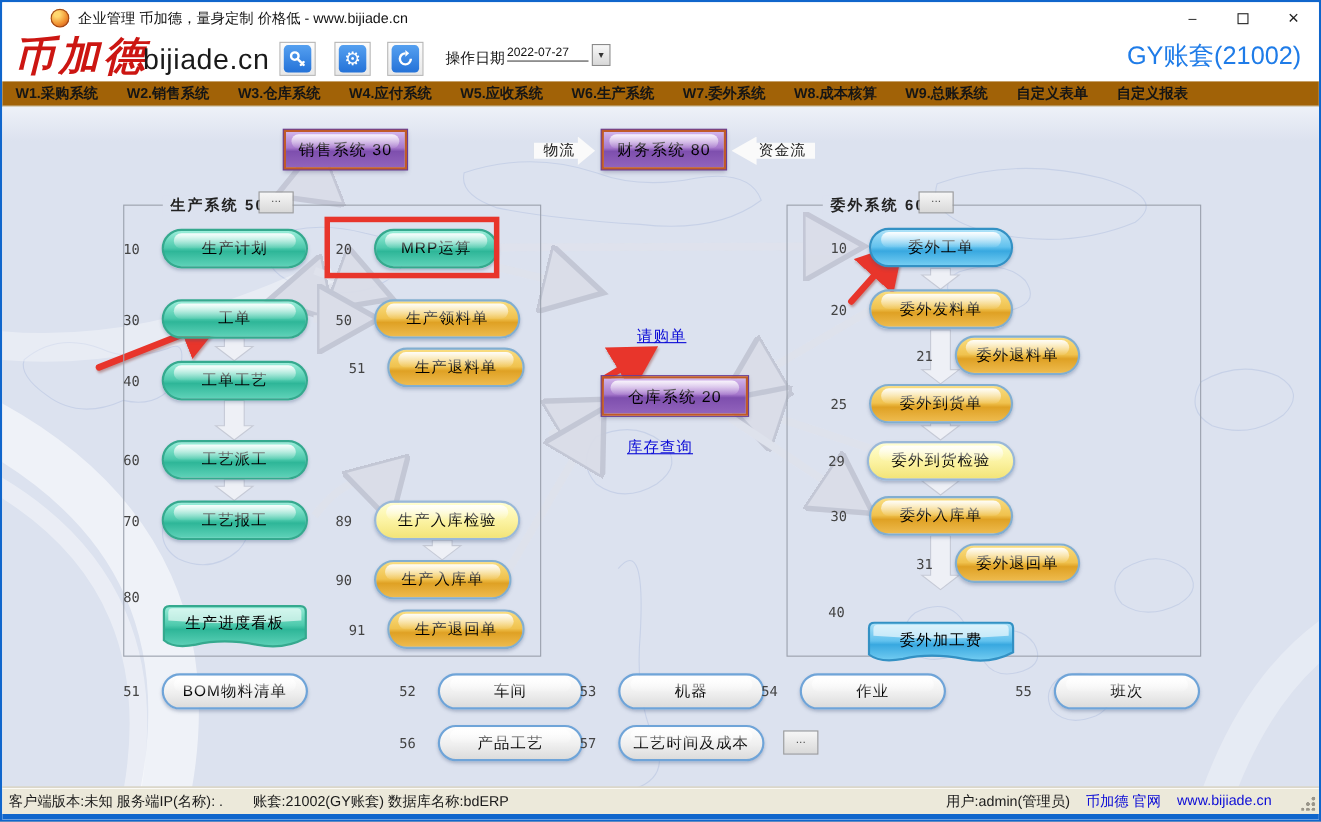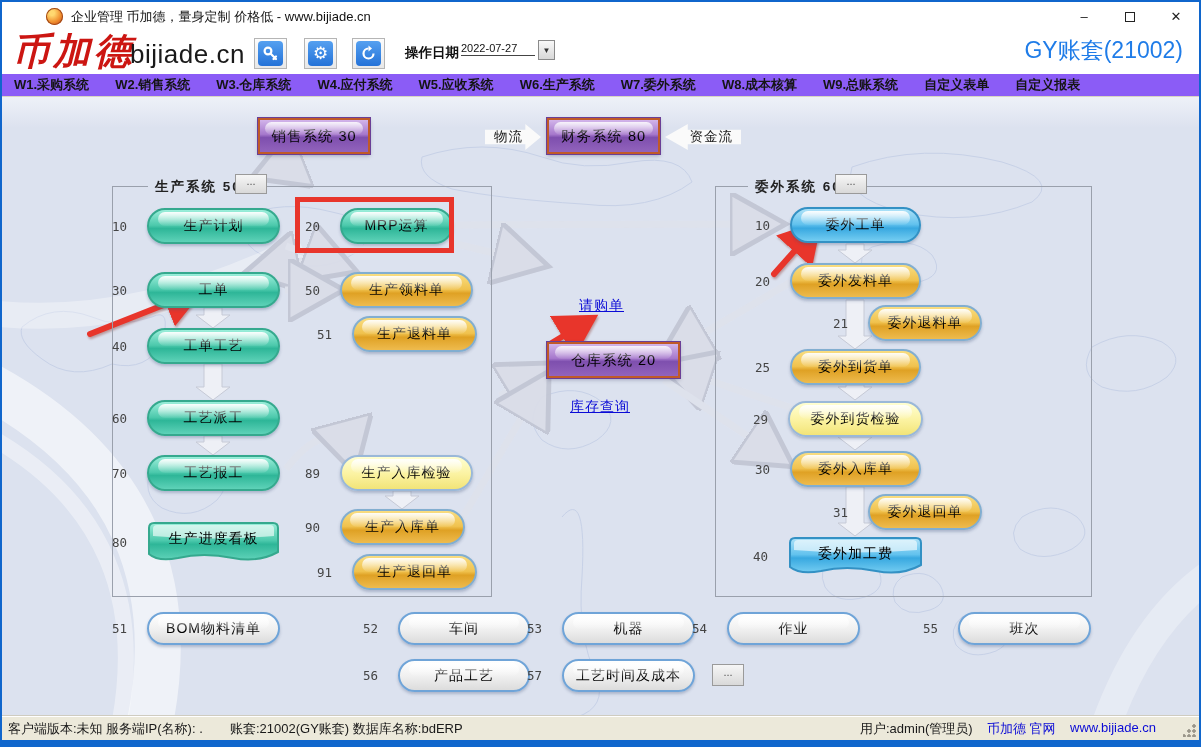--- a/index.html
+++ b/index.html
@@ -18,28 +18,28 @@
   .maxglyph{width:10px;height:10px;border:1px solid #222;}
   
   .header{position:absolute;left:0;top:29px;right:0;height:43px;background:#fff;}
   .logo-cn{position:absolute;left:10px;top:-4px;font-family:"DejaVu Serif","Liberation Serif",serif;
     font-style:italic;font-weight:bold;font-size:37px;color:#cc1612;letter-spacing:4px;}
   .logo-en{position:absolute;left:128px;top:8px;font-size:26px;color:#1a1a1a;letter-spacing:.5px;}
   .toolbtn{position:absolute;top:7px;width:33px;height:31px;border:1px solid #b5b5b5;
     background:linear-gradient(#fcfcfc,#e8e8e8);display:flex;align-items:center;justify-content:center;}
   .bluesq{width:25px;height:25px;border-radius:4px;background:linear-gradient(#55a0f0,#2472d8);
     display:flex;align-items:center;justify-content:center;color:#fff;}
-  .datelabel{position:absolute;left:403px;top:13px;font-size:13.5px;font-weight:bold;color:#111;}
+  .datelabel{position:absolute;left:403px;top:13px;font-size:13.5px;font-weight:normal;color:#111;}
   .dateval{position:absolute;left:459px;top:11px;width:74px;font-size:11px;color:#111;
     border-bottom:1px solid #444;padding-bottom:1px;}
   .datebtn{position:absolute;left:536px;top:9px;width:17px;height:20px;border:1px solid #8a8a8a;
     background:linear-gradient(#f8f8f8,#d8d8d8);font-size:8px;color:#333;display:flex;align-items:center;justify-content:center;}
   .account{position:absolute;right:16px;top:4px;font-size:23px;color:#1f7ce8;}
   
-  .menubar{position:absolute;left:0;top:72px;right:0;height:23px;background:#8b5cf6;
+  .menubar{position:absolute;left:0;top:72px;right:0;height:23px;background:#a16207;
     display:flex;align-items:center;gap:26px;padding-left:12px;border-bottom:1px solid #d8d4c4;}
   .menuitem{font-size:13px;font-weight:bold;color:#151515;white-space:nowrap;cursor:default;}
   
   .canvas{position:absolute;left:0;top:95px;width:1197px;height:622px;
     background:linear-gradient(#eef1f8 0%,#dce2ef 5%,#dce2ef 100%);overflow:hidden;}
   .decor{position:absolute;left:0;top:0;pointer-events:none;}
   
   .groupbox{position:absolute;border:1px solid #9aa0ac;}
   .grouplabel{position:absolute;background:#dce2ef;padding:0 7px;font-size:13.5px;font-weight:bold;color:#222;letter-spacing:2px;}
   .ellipsisbtn{position:absolute;background:linear-gradient(#f6f6f6,#d9d9d9);border:1px solid #9a9a9a;
@@ -55,21 +55,21 @@
   .blue{background:linear-gradient(180deg,#aee2f8 0%,#62c2ee 48%,#38a8e0 60%,#74cdf2 100%);border:2px solid #3391c4;}
   .graypill{background:linear-gradient(180deg,#ffffff 0%,#efefef 55%,#dcdcdc 100%);border:2px solid #6fa4d8;}
   .sysbox{position:absolute;display:flex;align-items:center;justify-content:center;font-size:14.5px;color:#000;
     letter-spacing:1px;background:linear-gradient(180deg,#d2b4ea 0%,#a678cc 45%,#7e4fae 55%,#9263bc 100%);
     border:2px solid #c05a28;box-shadow:0 0 0 1px #6a3f96,0 2px 4px rgba(60,60,100,.35);cursor:pointer;}
   .sysbox::before{content:'';position:absolute;left:5%;right:5%;top:2px;height:40%;border-radius:8px;
     background:linear-gradient(rgba(255,255,255,.85),rgba(255,255,255,.05));}
   .numlab{position:absolute;width:28px;text-align:left;font-family:"DejaVu Sans Mono","Liberation Mono",monospace;
     font-size:12.5px;color:#444;}
   .flowlink{position:absolute;font-size:14px;color:#0b0bd6;text-decoration:underline;letter-spacing:1px;cursor:pointer;}
-  .docnode{position:absolute;cursor:pointer;}
+  .docnode{position:absolute;cursor:pointer;margin-top:28px;}
   .docnode .doclabel{position:absolute;left:0;right:0;top:8px;text-align:center;font-size:14px;color:#000;letter-spacing:1px;}
   
   .flowtag{position:absolute;background:#fafafa;display:flex;align-items:center;font-size:13.5px;color:#222;
     letter-spacing:1px;filter:drop-shadow(0 0 1px #9aa);}
   .tag-right{clip-path:polygon(0 22%,72% 22%,72% 0,100% 50%,72% 100%,72% 78%,0 78%);padding-left:9px;}
   .tag-left{clip-path:polygon(100% 22%,30% 22%,30% 0,0 50%,30% 100%,30% 78%,100% 78%);justify-content:flex-end;padding-right:8px;}
   
   .redrect{position:absolute;border:5px solid #e8352b;pointer-events:none;}
   
   .statusbar{position:absolute;left:0;bottom:5px;right:0;height:25px;background:#ece9da;

